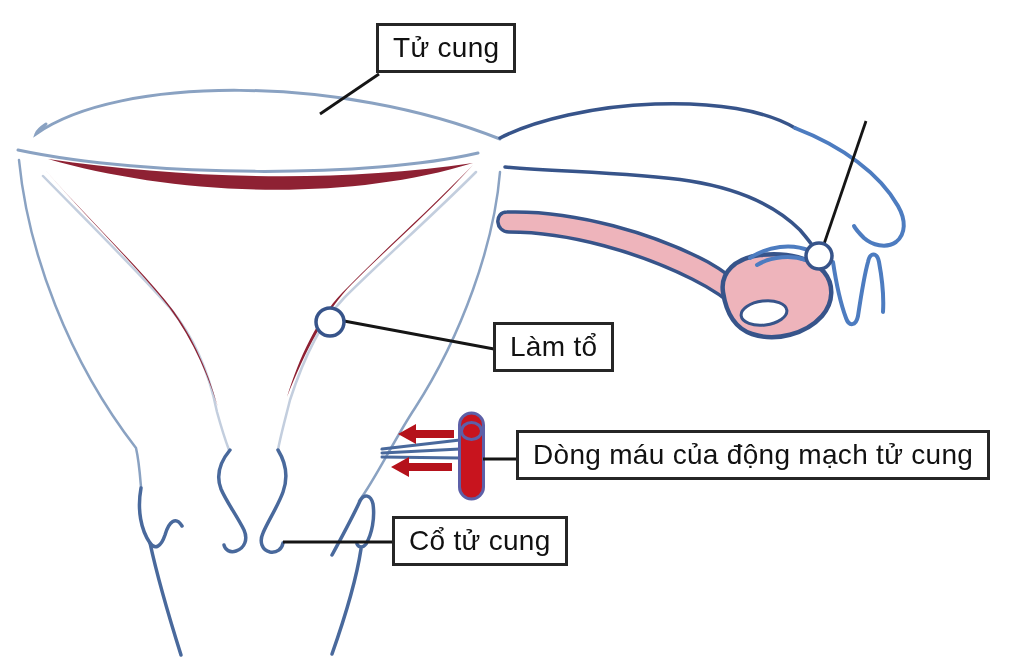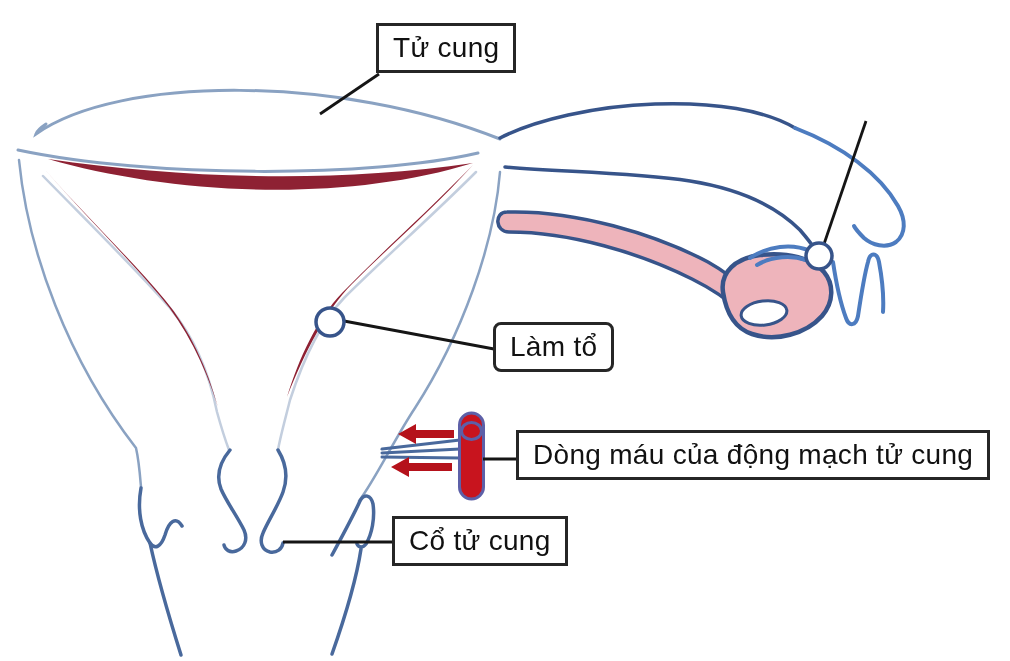--- a/index.html
+++ b/index.html
@@ -91,18 +91,18 @@
     <path class="leader" d="M 483,459 L 518,459"></path>
     <path class="leader" d="M 283,542 L 393,542"></path>
 
     <circle class="marker" cx="330" cy="322" r="14"></circle>
     <circle class="marker" cx="819" cy="256" r="13"></circle>
   </svg>
 
   <div class="callout" style="left:376px;top:23px;">Tử cung</div>
 
 
-  <div class="callout" style="left:493px;top:322px;border-radius:8px;">Làm tổ</div>
+  <div class="callout" style="left:493px;top:322px;">Làm tổ</div>
 
   <div class="callout" style="left:516px;top:430px;">Dòng máu của động mạch tử cung</div>
 
   <div class="callout" style="left:392px;top:516px;">Cổ tử cung</div>
 </div>
 
 </body></html>

